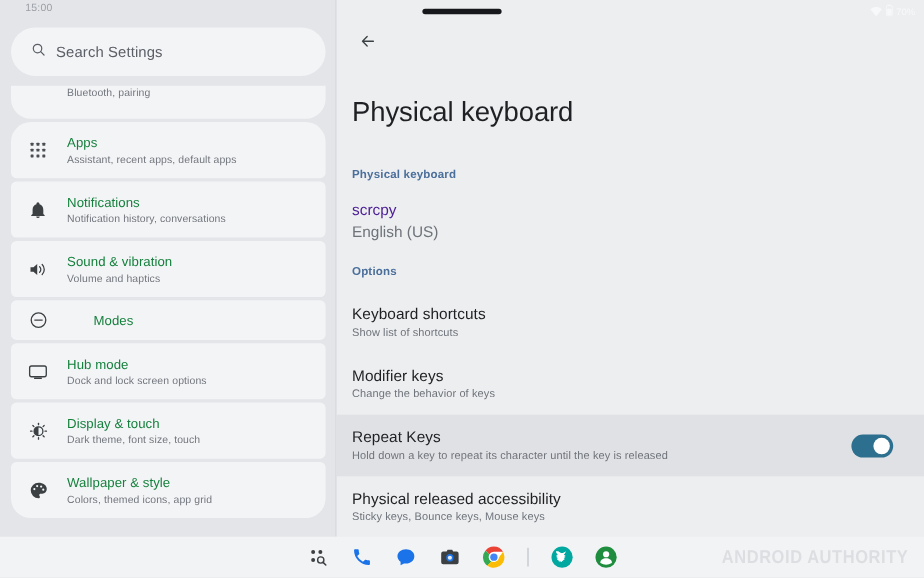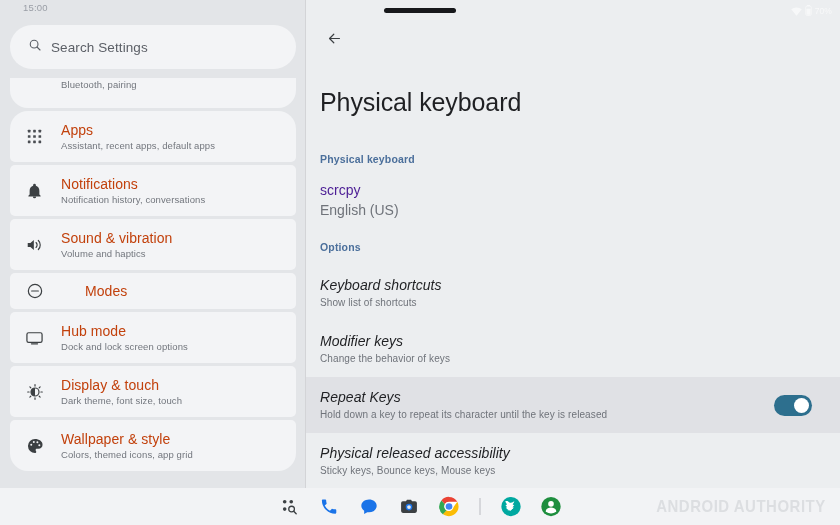--- a/index.html
+++ b/index.html
@@ -113,22 +113,22 @@
   .card.two-line { height: 51px; }
   .card.one-line { height: 36px; gap: 40px; }
 
   .c-icon {
     width: 21px; min-width: 21px;
     display: flex; align-items: center; justify-content: center;
     color: #3c4043;
   }
   .c-text { display: flex; flex-direction: column; justify-content: center; }
   .c-title {
-    font-size: 14px;
-    color: #c2410c;
+    font-size: 12px;
+    color: #15803d;
     letter-spacing: .05px;
     line-height: 16px;
   }
   .c-sub {
     font-size: 9.5px;
     color: #72767d;
     letter-spacing: .1px;
     line-height: 13px;
     margin-top: 1px;
   }
@@ -193,21 +193,21 @@
     padding: 11px 14px 11px 14px;
     min-height: 54px;
     display: flex;
     align-items: center;
     justify-content: space-between;
     cursor: pointer;
   }
   .opt-row.hl { background: #e0e1e5; }
   .opt-row .or-text { display: flex; flex-direction: column; }
   .or-title {
-    font-size: 14px; color: #1f2023; line-height: 19px; letter-spacing: .05px; font-style: italic;
+    font-size: 14px; color: #1f2023; line-height: 19px; letter-spacing: .05px;
   }
   .or-sub {
     font-size: 10px; color: #6f737a; line-height: 14px; margin-top: 1px; letter-spacing: .1px;
   }
 
   .switch {
     width: 38px; height: 21px;
     border-radius: 12px;
     background: #2d6f8e;
     position: relative;

